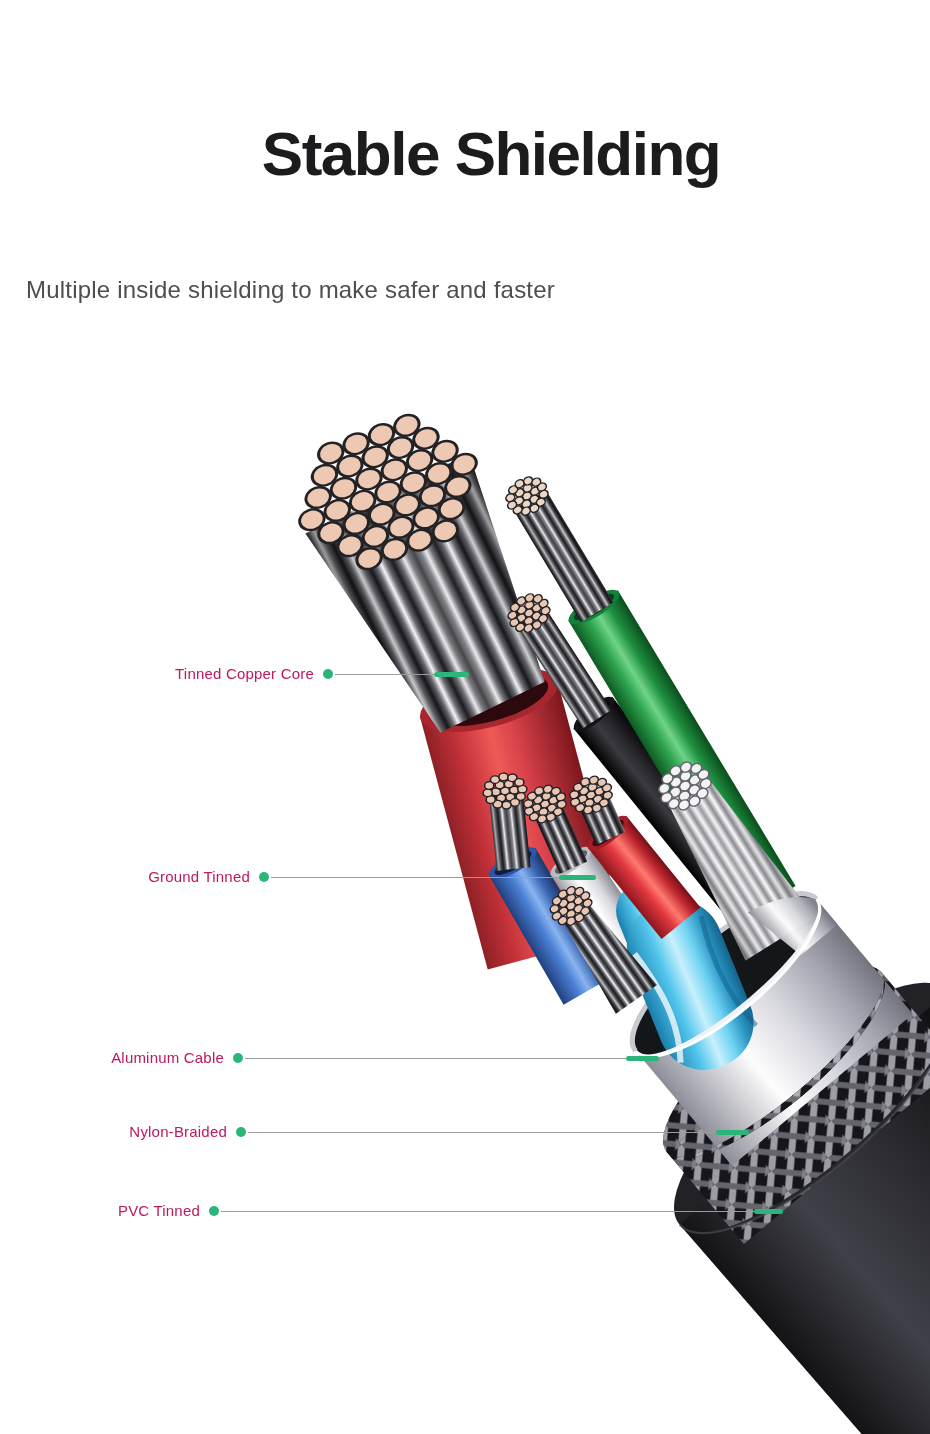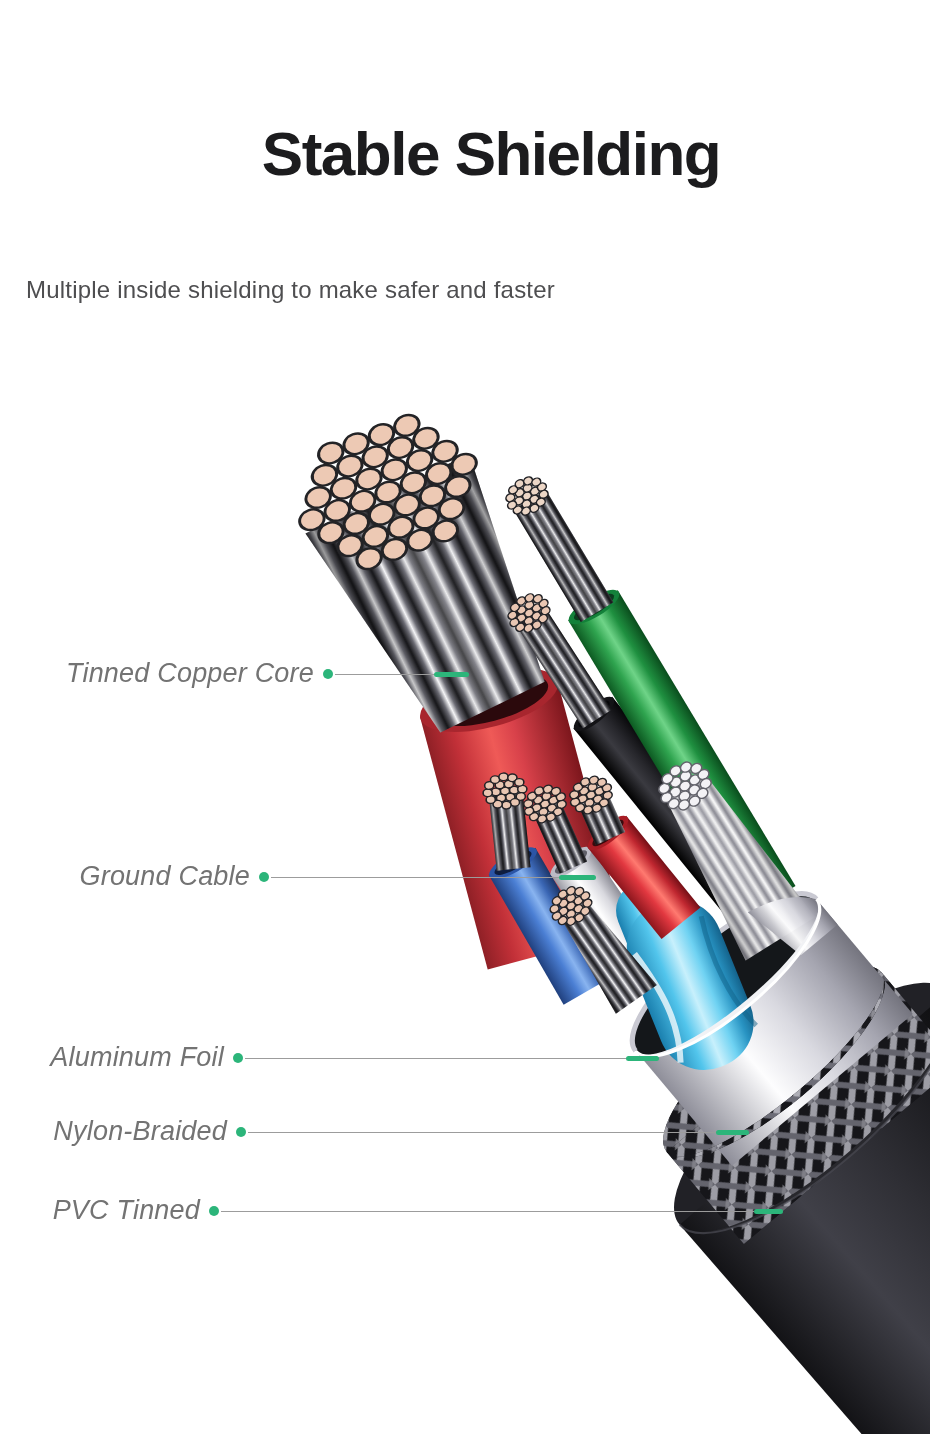--- a/index.html
+++ b/index.html
@@ -18,21 +18,21 @@
     letter-spacing:-1.5px;color:#1c1c1e;margin:0;
   }
   .subtitle{
     position:absolute;top:276px;left:0;width:930px;z-index:3;
     text-align:left;font-size:24px;color:#4e4e50;letter-spacing:.2px;margin:0;
   }
   .illustration{position:absolute;inset:0;z-index:1;}
   .callout{position:absolute;z-index:4;height:0;}
   .clabel{
     position:absolute;right:14px;top:0;transform:translateY(-52%);
-    white-space:nowrap;font-size:27px;color:#737373;letter-spacing:.2px;font-style:italic;
+    white-space:nowrap;font-size:15px;color:#be185d;letter-spacing:.2px;
   }
   .dot{
     position:absolute;left:-5px;top:-5px;width:10px;height:10px;
     border-radius:50%;background:var(--accent);
   }
   .lline{position:absolute;left:7px;top:-0.5px;height:1px;background:var(--leader);}
   .ltip{position:absolute;top:-2.5px;height:5px;border-radius:2.5px;background:var(--accent);}
 </style>
 </head>
 <body>
@@ -330,28 +330,28 @@
   </svg>
 
   <div class="callout" style="left:302px;top:674px">
     <span class="clabel">Tinned Copper Core</span>
     <span class="dot"></span>
     <span class="lline" style="width:99px"></span>
     <span class="ltip" style="left:106px;width:35px"></span>
   </div>
 
   <div class="callout" style="left:238px;top:877px">
-    <span class="clabel">Ground Cable</span>
+    <span class="clabel">Ground Tinned</span>
     <span class="dot"></span>
     <span class="lline" style="width:288px"></span>
     <span class="ltip" style="left:295px;width:37px"></span>
   </div>
 
   <div class="callout" style="left:212px;top:1058px">
-    <span class="clabel">Aluminum Foil</span>
+    <span class="clabel">Aluminum Cable</span>
     <span class="dot"></span>
     <span class="lline" style="width:381px"></span>
     <span class="ltip" style="left:388px;width:33px"></span>
   </div>
 
   <div class="callout" style="left:215px;top:1132px">
     <span class="clabel">Nylon-Braided</span>
     <span class="dot"></span>
     <span class="lline" style="width:468px"></span>
     <span class="ltip" style="left:475px;width:33px"></span>

